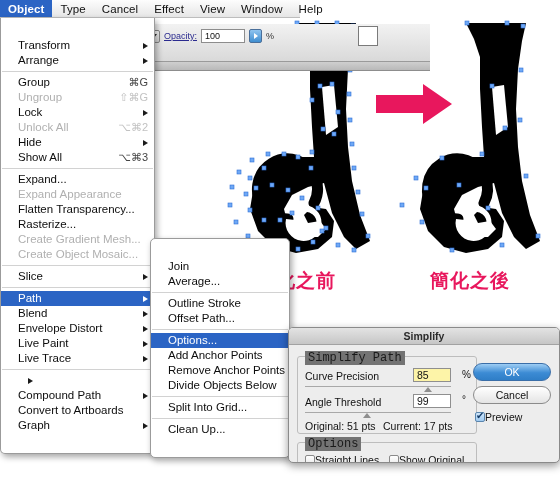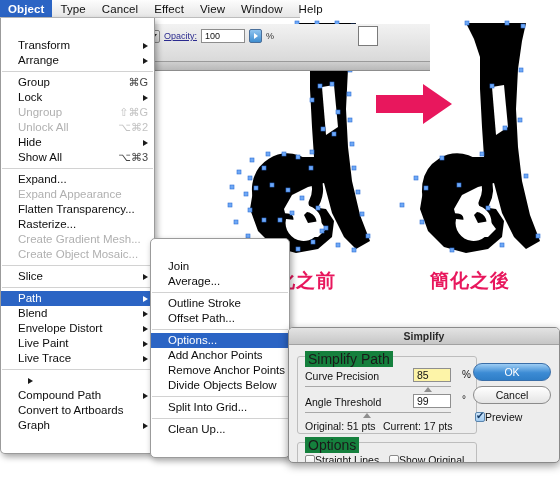--- a/index.html
+++ b/index.html
@@ -127,22 +127,22 @@
   #dlg-titlebar{
     height:17px; background:linear-gradient(#e3e3e3,#c6c6c6);
     border-bottom:1px solid #a2a2a2;
     display:flex; align-items:center; justify-content:center;
     font-size:10.5px; color:#2a2a2a; font-weight:bold;
   }
   .group{
     position:absolute; border:1px solid #bdbdbd; border-radius:3px;
   }
   .group > .gtitle{
-    position:absolute; top:-6px; left:7px; background:#15803d;
-    padding:0 3px; font-size:14px; color:#1a1a1a;
+    position:absolute; top:-6px; left:7px; background:#737373;
+    padding:0 3px; font-size:12px; color:#1a1a1a;font-family:Liberation Mono, monospace;
   }
   #grp-simplify{ left:8px; top:28px; width:180px; height:78px; }
   #grp-options { left:8px; top:114px; width:180px; height:36px; }
 
   .row{ position:absolute; display:flex; align-items:center; }
   .fld-label{ font-size:10.5px; color:#111; }
   .numfield{
     width:38px; height:14px; border:1px solid #8f8f8f; background:#ffffff;
     font-size:10.5px; line-height:13px; text-align:left; padding-left:3px; color:#111;
   }
@@ -351,27 +351,27 @@
     </div>
     <div class="mi">
       <span class="lbl">Arrange</span>
       <span class="arrow"></span>
     </div>
     <div class="sep"></div>
     <div class="mi">
       <span class="lbl">Group</span>
       <span class="sc">⌘G</span>
     </div>
-    <div class="mi">
-      <span class="lbl">Lock</span>
-      <span class="arrow"></span>
-    </div>
     <div class="mi dis">
       <span class="lbl">Ungroup</span>
       <span class="sc">⇧⌘G</span>
+    </div>
+    <div class="mi">
+      <span class="lbl">Lock</span>
+      <span class="arrow"></span>
     </div>
     <div class="mi dis">
       <span class="lbl">Unlock All</span>
       <span class="sc">⌥⌘2</span>
     </div>
     <div class="mi">
       <span class="lbl">Hide</span>
       <span class="arrow"></span>
     </div>
     <div class="mi">

